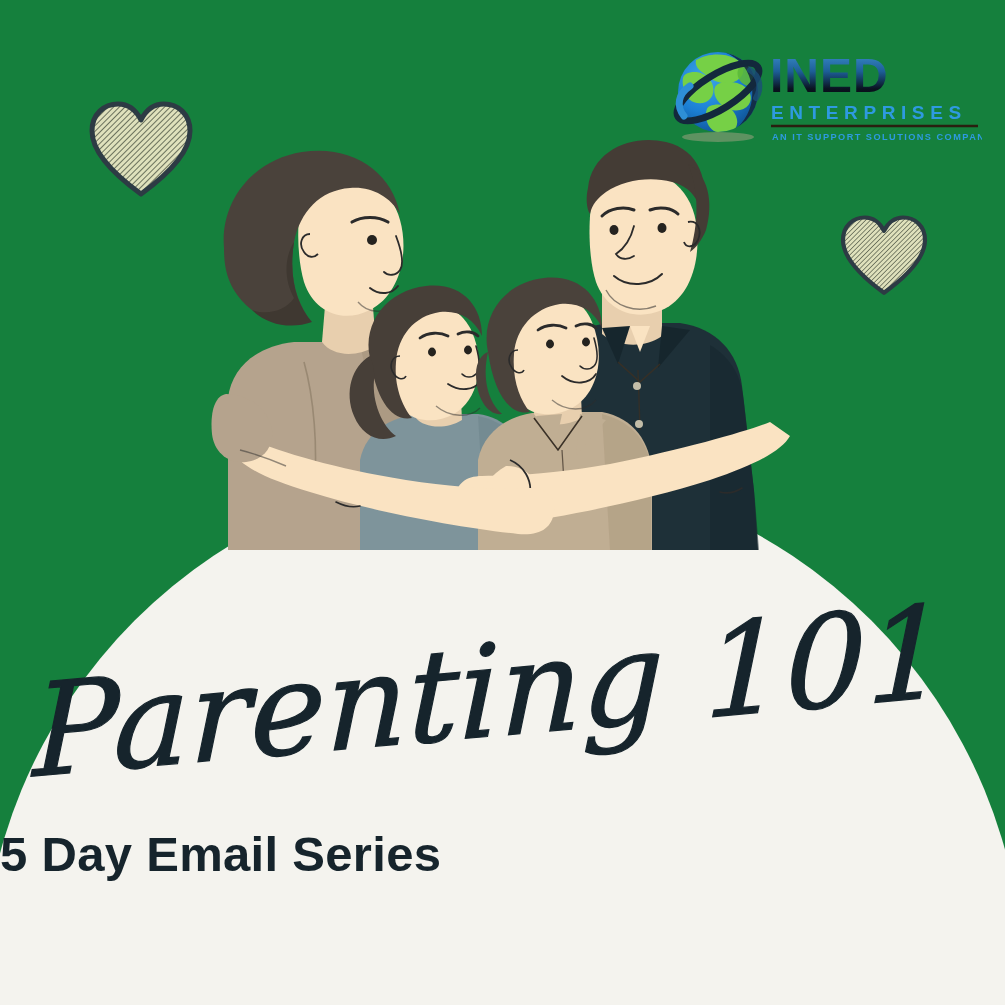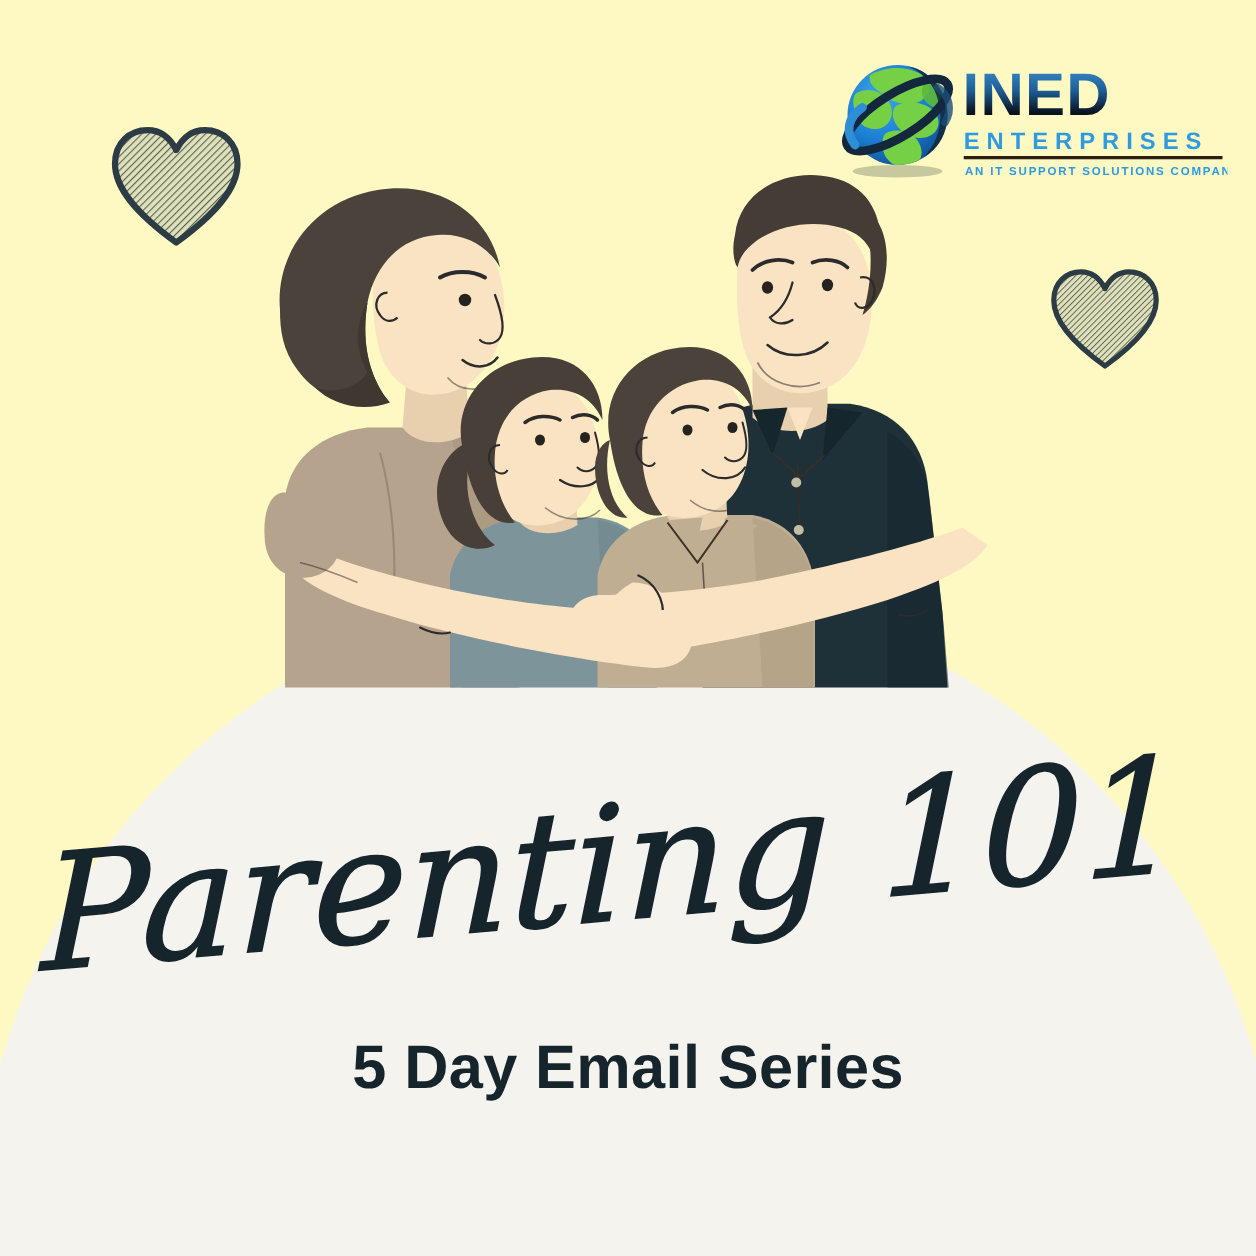--- a/index.html
+++ b/index.html
@@ -5,21 +5,21 @@
   html, body {
     margin: 0;
     padding: 0;
     background: #808080;
   }
   .poster {
     position: relative;
     width: 1005px;
     height: 1005px;
     overflow: hidden;
-    background: #fef9c3;
+    background: #15803d;
     font-family: "Liberation Sans", sans-serif;
   }
 
   
   .bottom-circle {
     position: absolute;
     left: -18px;
     top: 468px;
     width: 1042px;
     height: 1042px;
@@ -69,21 +69,20 @@
     align-items: center;
     justify-content: center;
   }
   .title-svg { width: 740px; height: 200px; overflow: visible; }
 
   .subtitle {
     position: absolute;
     left: 0;
     top: 826px;
     width: 1005px;
-    text-align: center;
     z-index: 4;
     font-family: "Liberation Sans", sans-serif;
     font-size: 49px;
     font-weight: 700;
     letter-spacing: 0.3px;
     color: #16242c;
   }
 </style>
 </head>
 <body>

